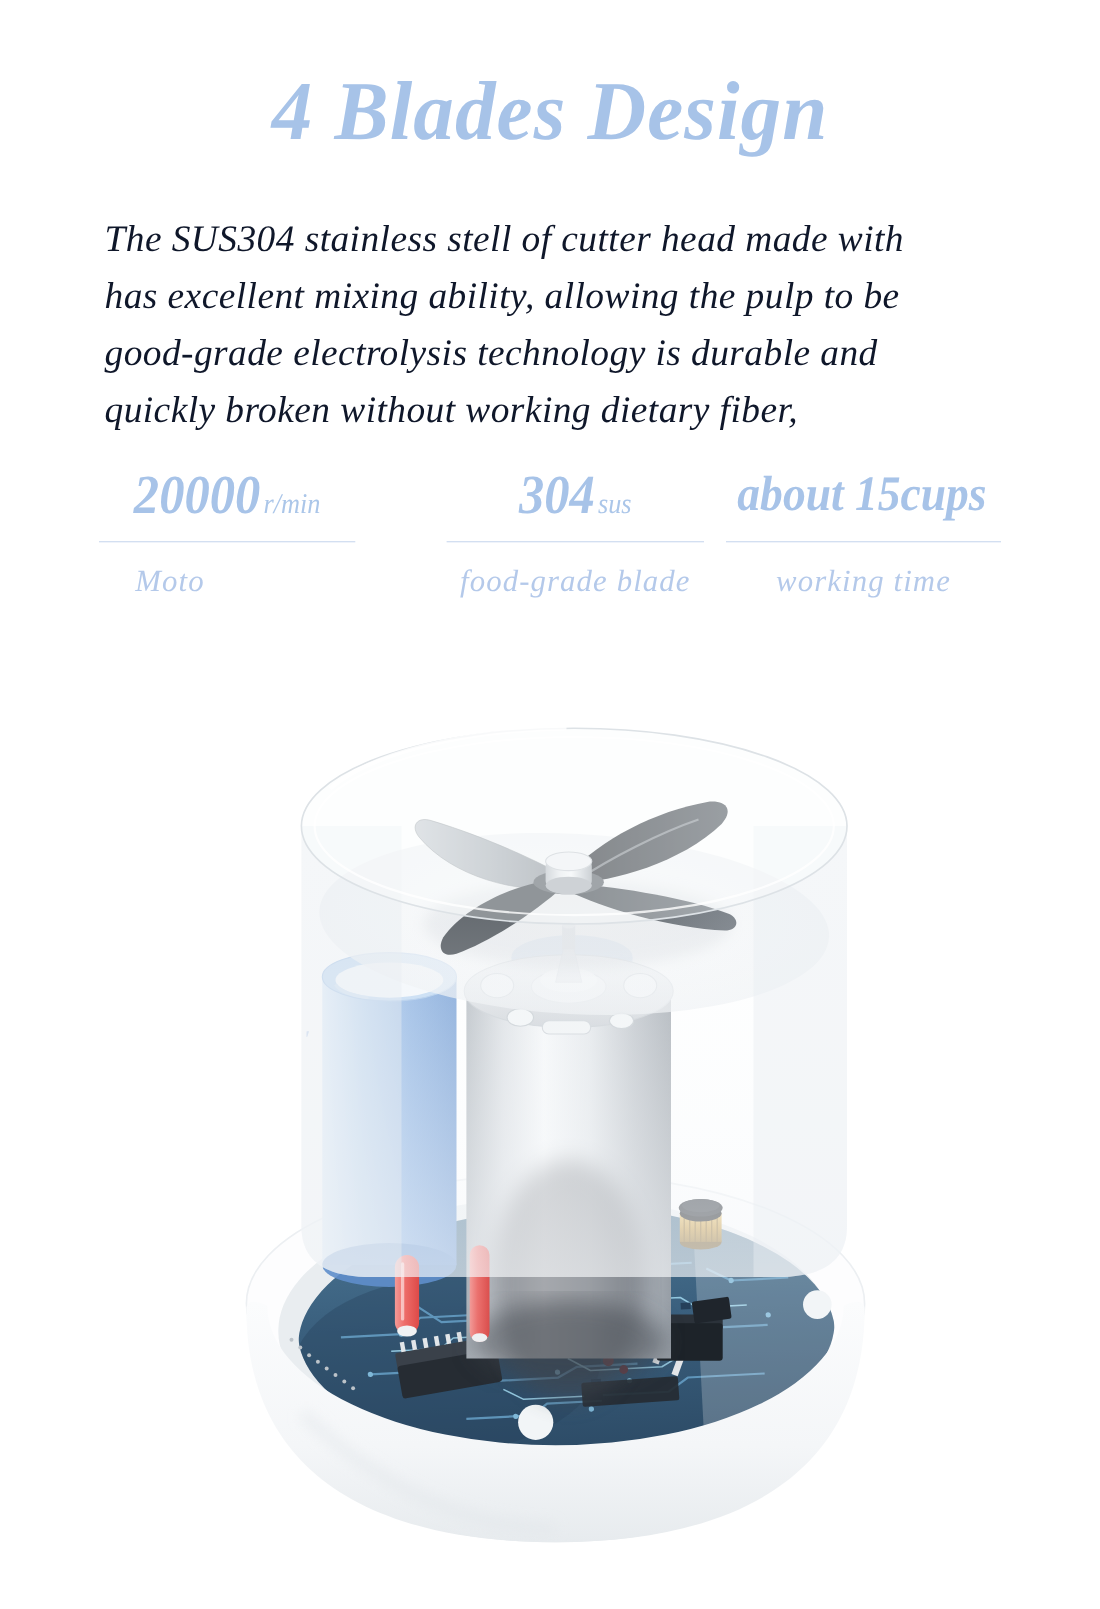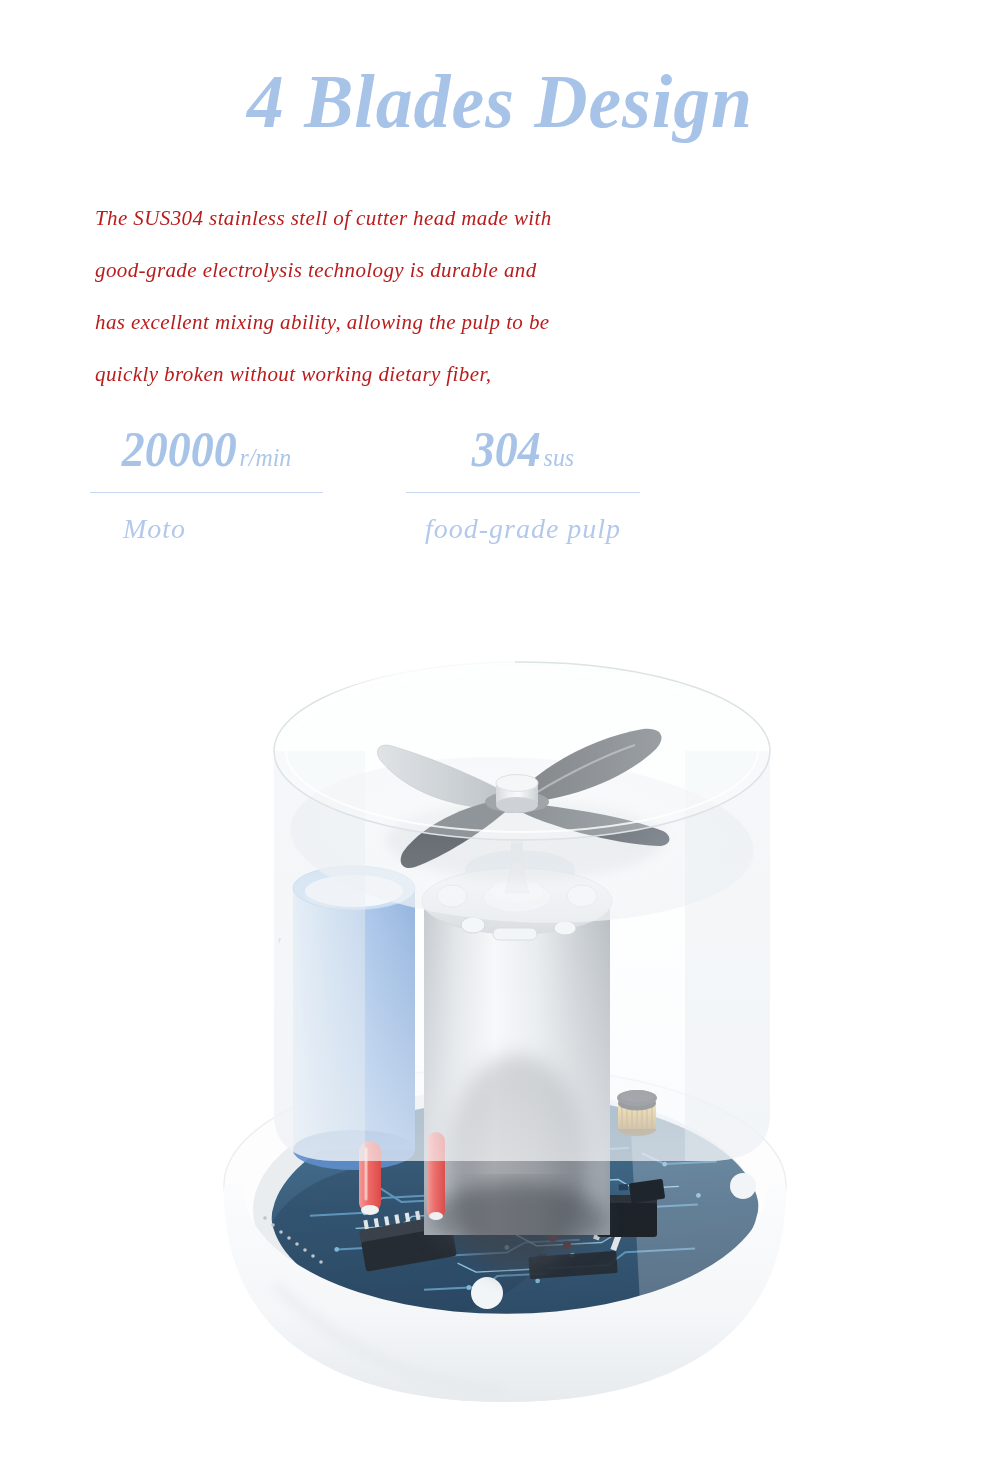--- a/index.html
+++ b/index.html
@@ -24,25 +24,25 @@
     font-style: italic;
     letter-spacing: 1px;
     color: #a7c3e8;
     transform: scaleX(0.97);
   }
   .description {
     position: absolute;
     left: 95px;
     top: 192px;
     width: 840px;
-    font-size: 21px;
+    font-size: 34px;
     font-style: italic;
     line-height: 52px;
     letter-spacing: 0.4px;
-    color: #b91c1c;
+    color: #0f172a;
   }
   .stats {
     position: absolute;
     left: 0;
     top: 420px;
     width: 1000px;
     height: 140px;
   }
   .stat { position: absolute; top: 0; }
   .stat-1 { left: 90px;  width: 233px; }
@@ -104,41 +104,49 @@
 </style>
 </head>
 <body>
 
 <div class="page">
 
   <h1 class="title">4 Blades Design</h1>
 
   <div class="description">
     <div>The SUS304 stainless stell of cutter head made with</div>
+    <div>has excellent mixing ability, allowing the pulp to be</div>
     <div>good-grade electrolysis technology is durable and</div>
-    <div>has excellent mixing ability, allowing the pulp to be</div>
     <div>quickly broken without working dietary fiber,</div>
   </div>
 
   <div class="stats">
     <div class="stat stat-1">
       <div class="stat-value">
         <span class="big">20000</span>
           <span class="suffix">r/min</span>
       </div>
       <div class="stat-line"></div>
       <div class="stat-label">Moto</div>
     </div>
     <div class="stat stat-2">
       <div class="stat-value">
         <span class="big">304</span>
           <span class="suffix">sus</span>
       </div>
       <div class="stat-line"></div>
-      <div class="stat-label">food-grade pulp</div>
+      <div class="stat-label">food-grade blade</div>
+    </div>
+    <div class="stat stat-3">
+      <div class="stat-value">
+        <span class="big">about 15cups</span>
+          <span class="suffix"></span>
+      </div>
+      <div class="stat-line"></div>
+      <div class="stat-label">working time</div>
     </div>
     <span class="stray-mark">'</span>
   </div>
 
   <div class="hero">
     <svg viewBox="0 0 580 790" xmlns="http://www.w3.org/2000/svg">
       <defs>
         <linearGradient id="baseBodyGrad" x1="0" y1="0" x2="0" y2="1">
           <stop offset="0" stop-color="#ffffff"></stop>
             <stop offset="0.7" stop-color="#f5f7f9"></stop>

